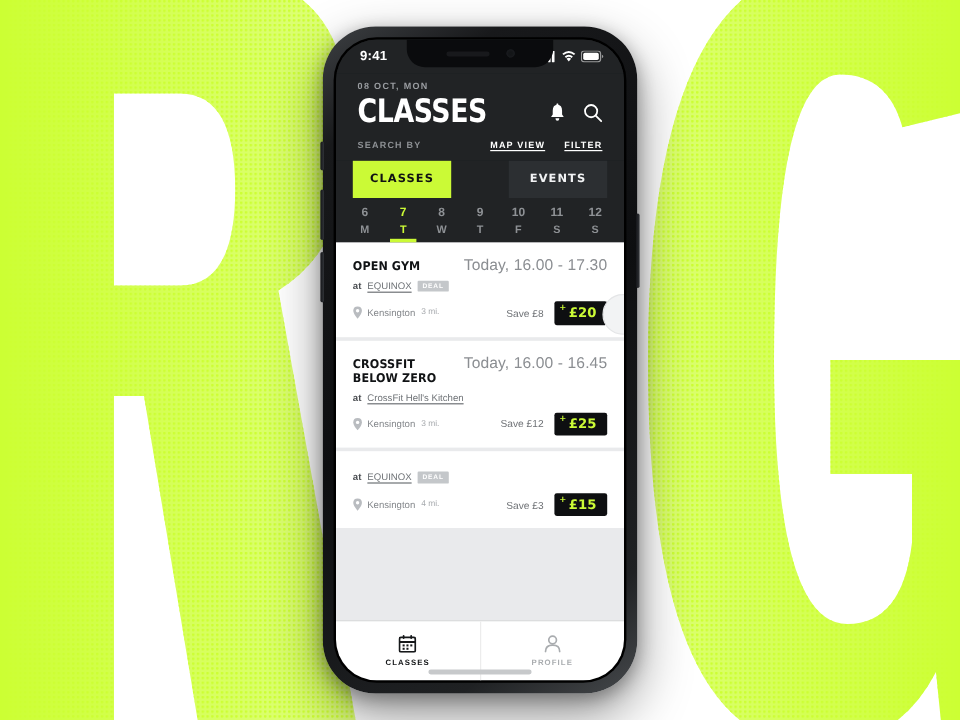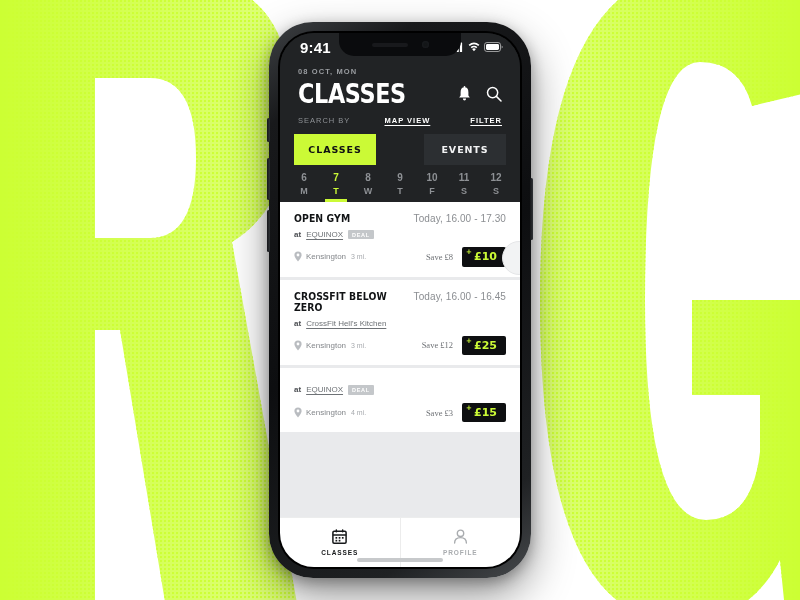--- a/index.html
+++ b/index.html
@@ -106,21 +106,21 @@
     flex: 0 0 28px;
     background: #212325;
     display: flex;
     align-items: center;
     justify-content: space-between;
     padding: 0 17px 0 20px;
     color: #fff;
     z-index: 30;
   }
   #status-time {
-    font-size: 15px;
+    font-size: 11px;
     font-weight: bold;
     letter-spacing: 0.2px;
   }
   #status-icons {
     display: flex;
     align-items: center;
     gap: 4px;
   }
 
   
@@ -159,37 +159,36 @@
   }
   #searchbar-row {
     display: flex;
     align-items: center;
     justify-content: space-between;
     margin-top: 9px;
     padding-bottom: 9px;
   }
   #search-by-label {
     font-size: 7.5px;
-    font-weight: normal;
+    font-weight: bold;
     letter-spacing: 1px;
     color: #8e9195;
   }
   #header-links {
     display: flex;
     align-items: center;
     gap: 16px;
   }
   .header-link {
     font-size: 7.5px;
     font-weight: bold;
     letter-spacing: 1px;
     color: #ffffff;
     text-decoration: underline;
     text-underline-offset: 2px;
-    margin-left: 24px;
   }
 
   
   #segments {
     flex: 0 0 auto;
     display: flex;
     background: #212325;
     padding: 0 14px 0 14px;
   }
   .segment {
@@ -273,21 +272,21 @@
   .card-title {
     font-family: "DejaVu Sans", sans-serif;
     font-size: 10px;
     font-weight: bold;
     letter-spacing: 0.1px;
     color: #111315;
     transform: scaleX(0.93);
     transform-origin: left center;
   }
   .card-time {
-    font-size: 10px;
+    font-size: 13px;
     color: #8b8e92;
     letter-spacing: 0.1px;
     white-space: nowrap;
   }
   .card-row2 {
     margin-top: 6px;
     display: flex;
     align-items: center;
     gap: 5px;
   }
@@ -332,21 +331,20 @@
     margin-left: 1px;
   }
   .price-group {
     display: flex;
     align-items: center;
     gap: 9px;
   }
   .save-text {
     font-size: 8.5px;
     color: #6f7276;
-    font-family: Liberation Serif, serif;
   }
   .price-badge {
     position: relative;
     background: #0e0f11;
     color: #cbfa36;
     font-family: "DejaVu Sans", sans-serif;
     font-size: 11px;
     font-weight: bold;
     padding: 4px 9px 4px 12px;
     border-radius: 2px;
@@ -569,21 +567,21 @@
                   <path d="M4 0.4 Q7.6 0.4 7.6 4 Q7.6 6.4 4 10.6 Q0.4 6.4 0.4 4 Q0.4 0.4 4 0.4 Z" fill="#b9bcc0"></path>
                   <circle cx="4" cy="4" r="1.4" fill="#ffffff"></circle>
                 </svg>
                 <span class="loc-name">Kensington</span>
                 <span class="loc-dist">3 mi.</span>
               </div>
               <div class="price-group">
                 <span class="save-text">Save £8</span>
                 <span class="price-badge">
                   <span class="price-plus">+</span>
-                  <span>£10</span>
+                  <span>£20</span>
                 </span>
               </div>
             </div>
             <div class="edge-circle"></div>
           </div>
 
           <div class="card">
             <div class="card-row1">
               <span class="card-title">CROSSFIT BELOW ZERO</span>
               <span class="card-time">Today, 16.00 - 16.45</span>

